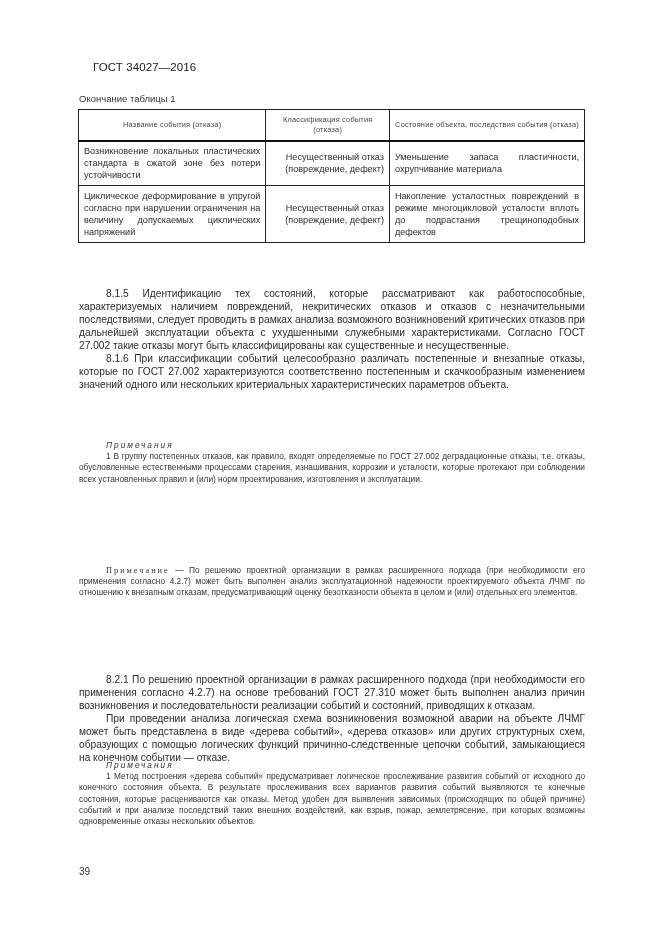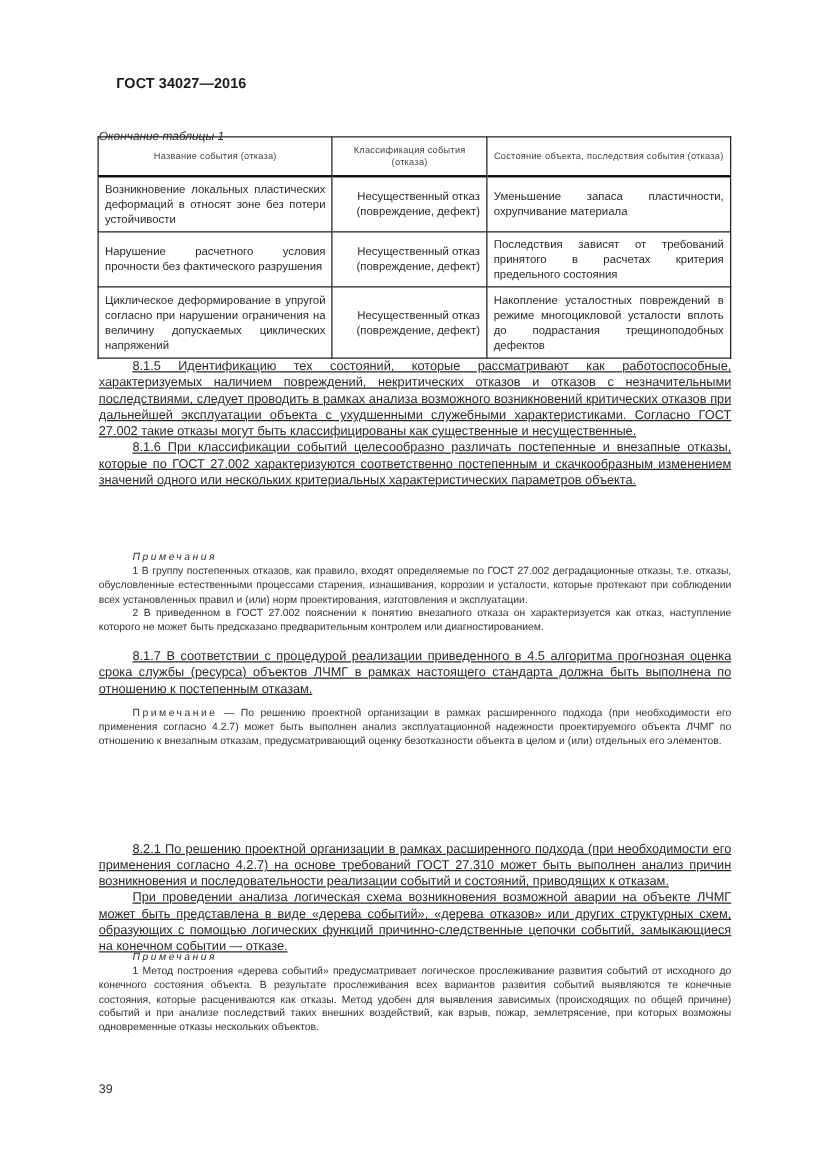--- a/index.html
+++ b/index.html
@@ -1,39 +1,39 @@
 <!DOCTYPE html>
 <html><head>
 <meta charset="utf-8">
 <style>
   html, body { margin: 0; padding: 0; }
   body {
     width: 661px; height: 935px; background: #ffffff; position: relative; overflow: hidden;
     font-family: "Liberation Sans", "DejaVu Sans", sans-serif; color: #2a2a2a;
   }
   .page { position: absolute; left: 0; top: 0; width: 661px; height: 935px; }
-  .std-header { position: absolute; left: 79px; top: 61px; font-size: 11.5px; font-weight: bold; color: #1a1a1a; letter-spacing: 0.1px; padding-left: 14px; }
-  .table-caption { position: absolute; left: 79px; top: 104px; font-size: 9.5px; font-style: italic; color: #333; }
+  .std-header { position: absolute; left: 79px; top: 61px; font-size: 11.5px; font-weight: normal; color: #1a1a1a; letter-spacing: 0.1px; padding-left: 14px; }
+  .table-caption { position: absolute; left: 79px; top: 93px; font-size: 9.5px; color: #333; }
   table.t1 {
     position: absolute; left: 78px; top: 109px; width: 507px;
     border-collapse: collapse; font-size: 9.1px; line-height: 12px; color: #2b2b2b;
   }
   table.t1 th, table.t1 td { border: 1px solid #222; vertical-align: middle; }
   table.t1 th { font-weight: normal; font-size: 7.4px; line-height: 10.5px; color: #444; text-align: center; height: 30px; padding: 0 4px; letter-spacing: 0.2px; }
   table.t1 thead tr { border-bottom: 2px solid #7f1d1d; }
   table.t1 thead th { border-bottom: 2.5px solid #111; }
   table.t1 td { padding: 3px 5px 4px 5px; text-align: justify; }
   table.t1 td.c2 { text-align: right; white-space: nowrap; }
   .col1 { width: 190px; } .col2 { width: 119px; } .col3 { width: 198px; }
-  .body-text { position: absolute; left: 79px; width: 506px; font-size: 10.2px; line-height: 13px; color: #2a2a2a; text-decoration: underline; }
+  .body-text { position: absolute; left: 79px; width: 506px; font-size: 10.2px; line-height: 13px; color: #2a2a2a; }
   .body-text p { margin: 0; text-align: justify; text-indent: 27px; }
   .note-block { position: absolute; left: 79px; width: 506px; font-size: 8.3px; line-height: 11.2px; color: #333; }
   .note-block p { margin: 0; text-align: justify; text-indent: 27px; }
   .note-title { letter-spacing: 2px; text-indent: 27px; display: block; font-style: italic; }
-  .spaced { letter-spacing: 2px; }
+  .spaced { letter-spacing: 2px; font-family: Liberation Serif, serif; }
   .sec-heading { position: absolute; left: 106px; top: 627px; font-size: 10.3px; font-weight: bold; color: #1d1d1d; }
   .page-num { position: absolute; left: 79px; top: 866px; font-size: 10px; color: #333; }
 </style>
 </head>
 <body>
 
 <div class="page">
 
   <div class="std-header">ГОСТ 34027—2016</div>
 
@@ -42,57 +42,46 @@
   <table class="t1">
     <thead>
       <tr>
         <th class="col1">Название события (отказа)</th>
         <th class="col2">Классификация события (отказа)</th>
         <th class="col3">Состояние объекта, последствия события (отказа)</th>
       </tr>
     </thead>
     <tbody>
       <tr style="height:44px">
-        <td>Возникновение локальных пластических деформаций в относят зоне без потери устойчивости</td>
+        <td>Возникновение локальных пластических стандарта в сжатой зоне без потери устойчивости</td>
         <td class="c2">
           <span style="white-space:normal;display:block;">Несущественный отказ (повреждение, дефект)</span>
         </td>
         <td>Уменьшение запаса пластичности, охрупчивание материала</td>
-      </tr>
-      <tr style="height:43px">
-        <td>Нарушение расчетного условия прочности без фактического разрушения</td>
-        <td class="c2">
-          <span style="white-space:normal;display:block;">Несущественный отказ (повреждение, дефект)</span>
-        </td>
-        <td>Последствия зависят от требований принятого в расчетах критерия предельного состояния</td>
       </tr>
       <tr style="height:57px">
         <td>Циклическое деформирование в упругой согласно при нарушении ограничения на величину допускаемых циклических напряжений</td>
         <td class="c2">
           <span style="white-space:normal;display:block;">Несущественный отказ (повреждение, дефект)</span>
         </td>
         <td>Накопление усталостных повреждений в режиме многоцикловой усталости вплоть до подрастания трещиноподобных дефектов</td>
       </tr>
     </tbody>
   </table>
 
   <div class="body-text" style="top:287px;">
     <p>8.1.5 Идентификацию тех состояний, которые рассматривают как работоспособные, характеризуемых наличием повреждений, некритических отказов и отказов с незначительными последствиями, следует проводить в рамках анализа возможного возникновений критических отказов при дальнейшей эксплуатации объекта с ухудшенными служебными характеристиками. Согласно ГОСТ 27.002 такие отказы могут быть классифицированы как существенные и несущественные.</p>
     <p>8.1.6 При классификации событий целесообразно различать постепенные и внезапные отказы, которые по ГОСТ 27.002 характеризуются соответственно постепенным и скачкообразным изменением значений одного или нескольких критериальных характеристических параметров объекта.</p>
   </div>
 
   <div class="note-block" style="top:440px;">
     <span class="note-title">Примечания</span>
     <p>1 В группу постепенных отказов, как правило, входят определяемые по ГОСТ 27.002 деградационные отказы, т.е. отказы, обусловленные естественными процессами старения, изнашивания, коррозии и усталости, которые протекают при соблюдении всех установленных правил и (или) норм проектирования, изготовления и эксплуатации.</p>
-    <p>2 В приведенном в ГОСТ 27.002 пояснении к понятию внезапного отказа он характеризуется как отказ, наступление которого не может быть предсказано предварительным контролем или диагностированием.</p>
   </div>
 
-  <div class="body-text" style="top:519px;">
-    <p>8.1.7 В соответствии с процедурой реализации приведенного в 4.5 алгоритма прогнозная оценка срока службы (ресурса) объектов ЛЧМГ в рамках настоящего стандарта должна быть выполнена по отношению к постепенным отказам.</p>
-  </div>
 
   <div class="note-block" style="top:565px;">
     <p><span class="spaced">Примечание</span><span> — По решению проектной организации в рамках расширенного подхода (при необходимости его применения согласно 4.2.7) может быть выполнен анализ эксплуатационной надежности проектируемого объекта ЛЧМГ по отношению к внезапным отказам, предусматривающий оценку безотказности объекта в целом и (или) отдельных его элементов.</span></p>
   </div>
 
 
   <div class="body-text" style="top:673px;">
     <p>8.2.1 По решению проектной организации в рамках расширенного подхода (при необходимости его применения согласно 4.2.7) на основе требований ГОСТ 27.310 может быть выполнен анализ причин возникновения и последовательности реализации событий и состояний, приводящих к отказам.</p>
     <p>При проведении анализа логическая схема возникновения возможной аварии на объекте ЛЧМГ может быть представлена в виде «дерева событий», «дерева отказов» или других структурных схем, образующих с помощью логических функций причинно-следственные цепочки событий, замыкающиеся на конечном событии — отказе.</p>
   </div>

